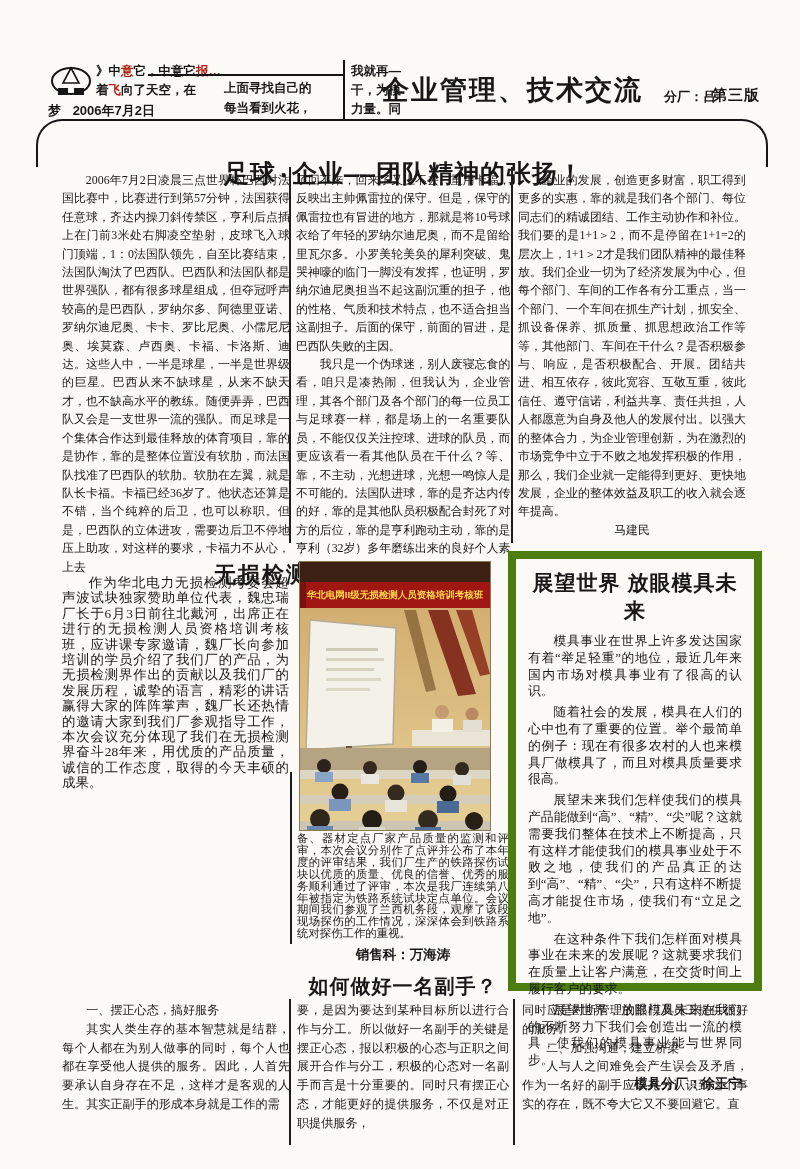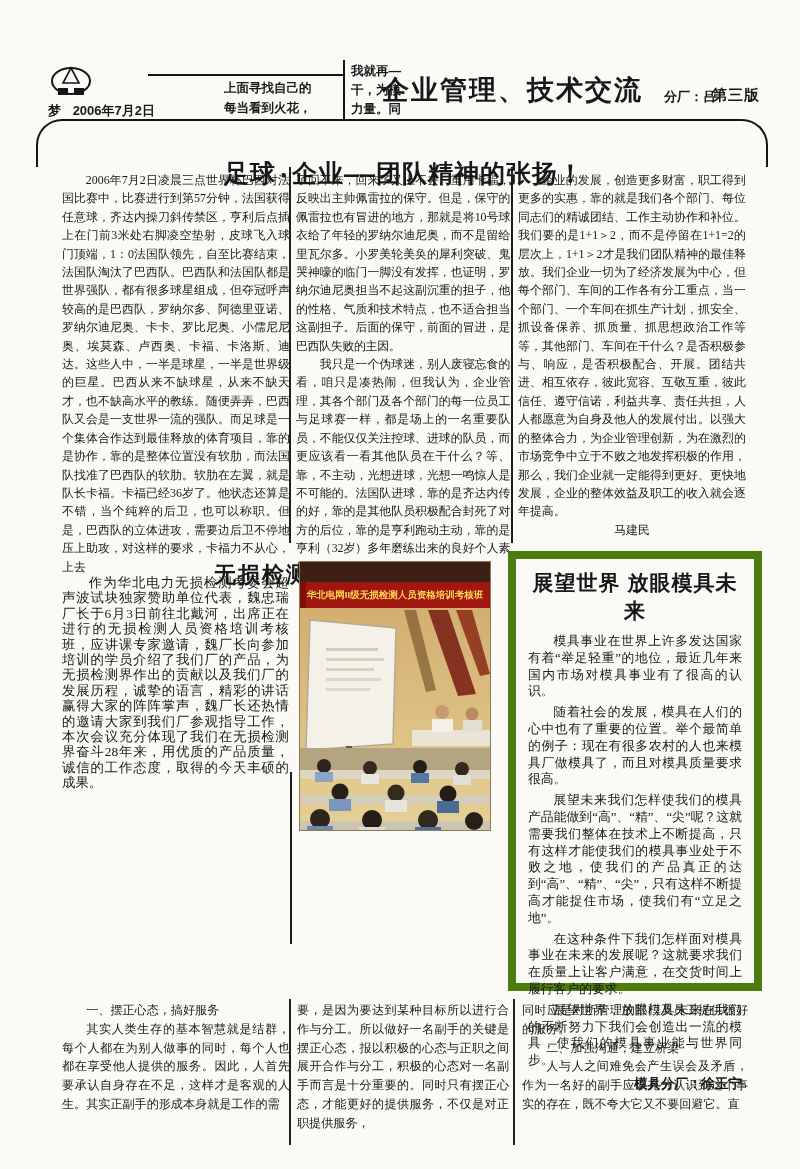--- a/index.html
+++ b/index.html
@@ -72,20 +72,28 @@
 
   <div class="logo">
     <svg width="42" height="36" viewBox="0 0 42 36">
       <ellipse cx="21" cy="15" rx="19" ry="13" fill="none" stroke="#161616" stroke-width="2"></ellipse>
       <path d="M21 2 L13 17 L29 17 Z" fill="none" stroke="#161616" stroke-width="1.6"></path>
       <rect x="8" y="22" width="10" height="7" fill="#161616"></rect>
       <rect x="24" y="22" width="10" height="7" fill="#161616"></rect>
     </svg>
   </div>
 
+  <div class="mh">
+    <div>
+      <span>》中</span><span class="red">意</span><span>它，中意它</span><span class="red">报…</span>
+    </div>
+    <div>
+      <span>着</span><span class="red">飞</span><span>向了天空，在</span>
+    </div>
+  </div>
 
   <div class="mh-l3">
     <span class="dream">梦</span>
     <span>2006年7月2日</span>
   </div>
 
   <div class="strike"></div>
 
   <div class="hcol2">
     <div>上面寻找自己的</div>
@@ -184,20 +192,25 @@
       <rect x="59" y="265" width="26" height="3" fill="#dcd9cf"></rect>
       <circle cx="128" cy="258" r="10" fill="#332a1f"></circle>
       <rect x="115" y="265" width="26" height="3" fill="#50709c"></rect>
       <circle cx="174" cy="259" r="9" fill="#281f16"></circle>
     </svg>
     <div class="photo-banner">华北电网II级无损检测人员资格培训考核班</div>
   </div>
 
   <div class="vline" style="left:290px;top:772px;height:172px;"></div>
 
+  <div class="a2mid">
+    <p>备、器材定点厂家产品质量的监测和评审，本次会议分别作了点评并公布了本年度的评审结果，我们厂生产的铁路探伤试块以优质的质量、优良的信誉、优秀的服务顺利通过了评审，本次是我厂连续第八年被指定为铁路系统试块定点单位。会议期间我们参观了兰西机务段，观摩了该段现场探伤的工作情况，深深体会到铁路系统对探伤工作的重视。</p>
+    <div class="sig2">销售科：万海涛</div>
+    <h2 class="a4-title">如何做好一名副手？</h2>
+  </div>
 
   <div class="a3box">
     <h2>展望世界  放眼模具未来</h2>
     <p>模具事业在世界上许多发达国家有着“举足轻重”的地位，最近几年来国内市场对模具事业有了很高的认识。</p>
     <p>随着社会的发展，模具在人们的心中也有了重要的位置。举个最简单的例子：现在有很多农村的人也来模具厂做模具了，而且对模具质量要求很高。</p>
     <p>展望未来我们怎样使我们的模具产品能做到“高”、“精”、“尖”呢？这就需要我们整体在技术上不断提高，只有这样才能使我们的模具事业处于不败之地，使我们的产品真正的达到“高”、“精”、“尖”，只有这样不断提高才能捉住市场，使我们有“立足之地”。</p>
     <p>在这种条件下我们怎样面对模具事业在未来的发展呢？这就要求我们在质量上让客户满意，在交货时间上履行客户的要求。</p>
     <p>展望世界，放眼模具未来在我们的不断努力下我们会创造出一流的模具，使我们的模具事业能与世界同步。</p>
     <div class="a3sig">模具分厂：徐玉宁</div>
   </div>

